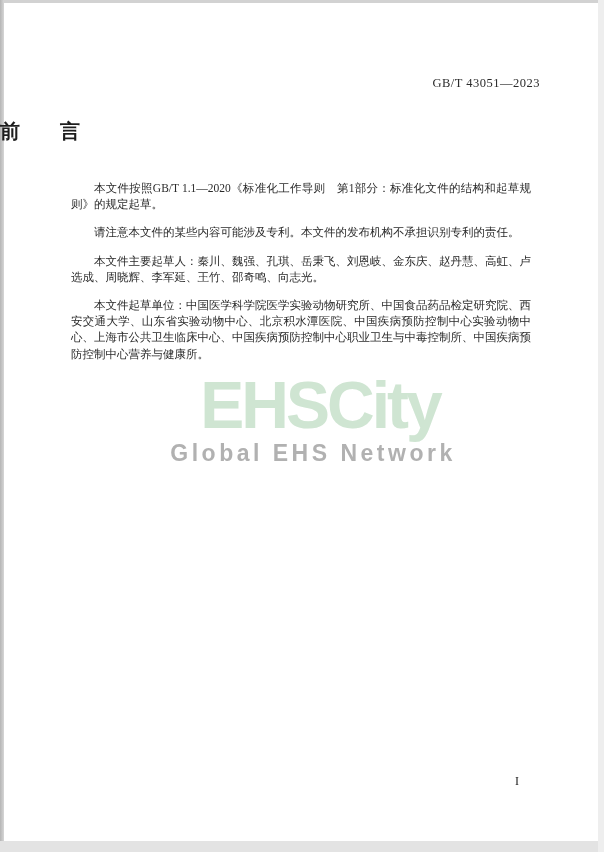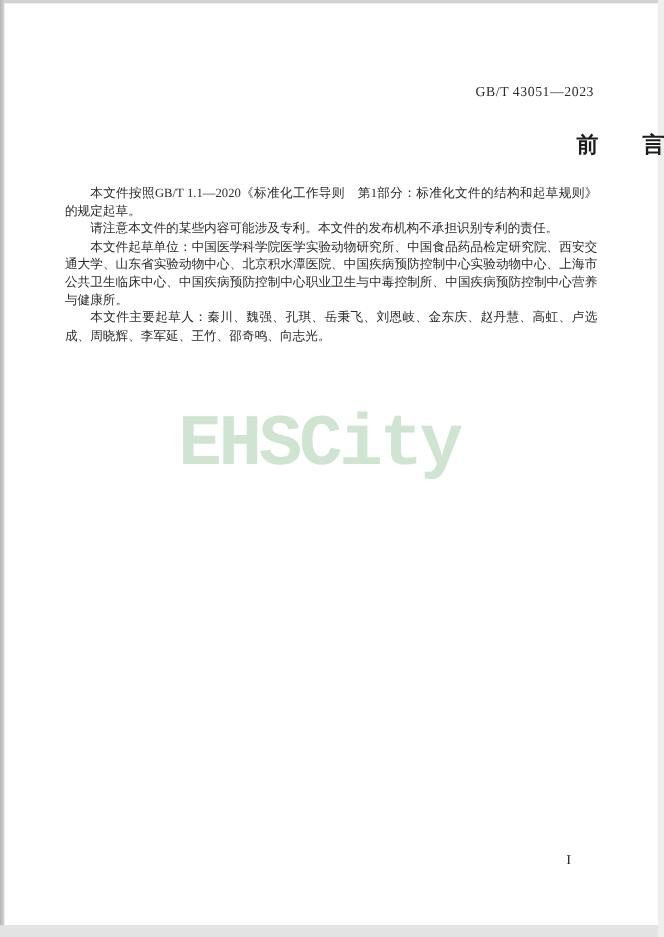--- a/index.html
+++ b/index.html
@@ -28,50 +28,51 @@
     letter-spacing: 0.5px;
     color: #2b2b2b;
     font-family: "Liberation Serif", serif;
   }
 
   .fore-title {
     position: absolute;
     top: 118px;
     left: 0;
     width: 604px;
-    text-align: right;
+    text-align: left;
     font-size: 20px;
     font-weight: bold;
     color: #1d1d1d;
     font-family: "Liberation Sans", sans-serif;
     white-space: pre;
   }
 
   .body-text {
     position: absolute;
     left: 59px;
     top: 168px;
     width: 484px;
     font-size: 11.5px;
     line-height: 16.2px;
     color: #2a2a2a;
     text-align: justify;
   }
   .body-text p {
-    margin: 0;
+    margin: 12px;
     text-indent: 2em;
   }
 
   .watermark {
     position: absolute;
     left: 148px;
     top: 372px;
     width: 330px;
     pointer-events: none;
-    font-family: Liberation Mono, monospace;
+    font-family: Liberation Sans, sans-serif;
+    text-align: center;
   }
   .watermark .logo {
     font-size: 66px;
     font-weight: 900;
     letter-spacing: -3px;
     line-height: 1;
     color: #cfe5d2;
     margin-left: 14px;
   }
   .watermark .tagline {
@@ -99,21 +100,22 @@
 <div class="edge-bottom"></div>
 <div class="edge-right"></div>
 
 <div class="doc-code">GB/T 43051—2023</div>
 
 <div class="fore-title">前　　言</div>
 
 <div class="body-text">
   <p>本文件按照GB/T 1.1—2020《标准化工作导则　第1部分：标准化文件的结构和起草规则》的规定起草。</p>
   <p>请注意本文件的某些内容可能涉及专利。本文件的发布机构不承担识别专利的责任。</p>
+  <p>本文件主要起草人：秦川、魏强、孔琪、岳秉飞、刘恩岐、金东庆、赵丹慧、高虹、卢选成、周晓辉、李军延、王竹、邵奇鸣、向志光。</p>
   <p>本文件起草单位：中国医学科学院医学实验动物研究所、中国食品药品检定研究院、西安交通大学、山东省实验动物中心、北京积水潭医院、中国疾病预防控制中心实验动物中心、上海市公共卫生临床中心、中国疾病预防控制中心职业卫生与中毒控制所、中国疾病预防控制中心营养与健康所。</p>
-  <p>本文件主要起草人：秦川、魏强、孔琪、岳秉飞、刘恩岐、金东庆、赵丹慧、高虹、卢选成、周晓辉、李军延、王竹、邵奇鸣、向志光。</p>
 </div>
 
 <div class="watermark">
   <div class="logo" style="color: rgb(207, 229, 210);">EHSCity</div>
+  <div class="tagline" style="color: rgb(177, 177, 177);">Global EHS Network</div>
 </div>
 
 <div class="page-number">I</div>
 
 </body></html>

